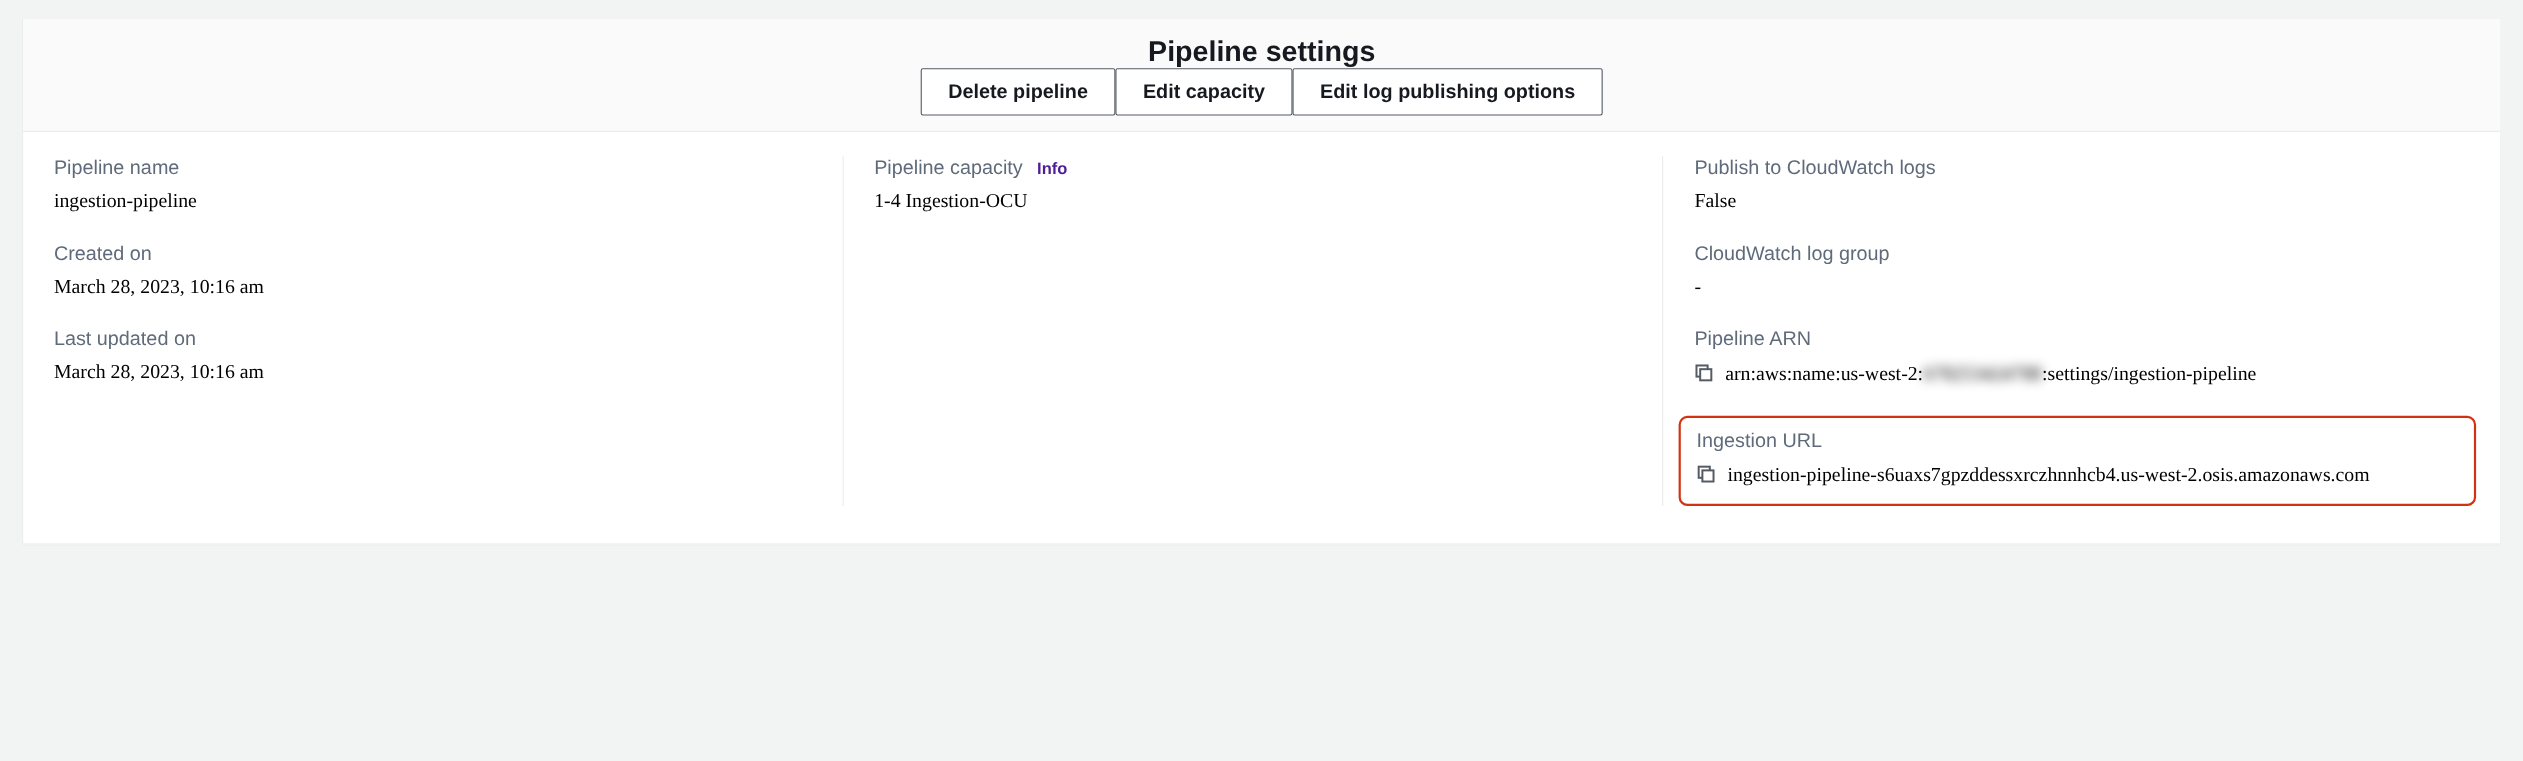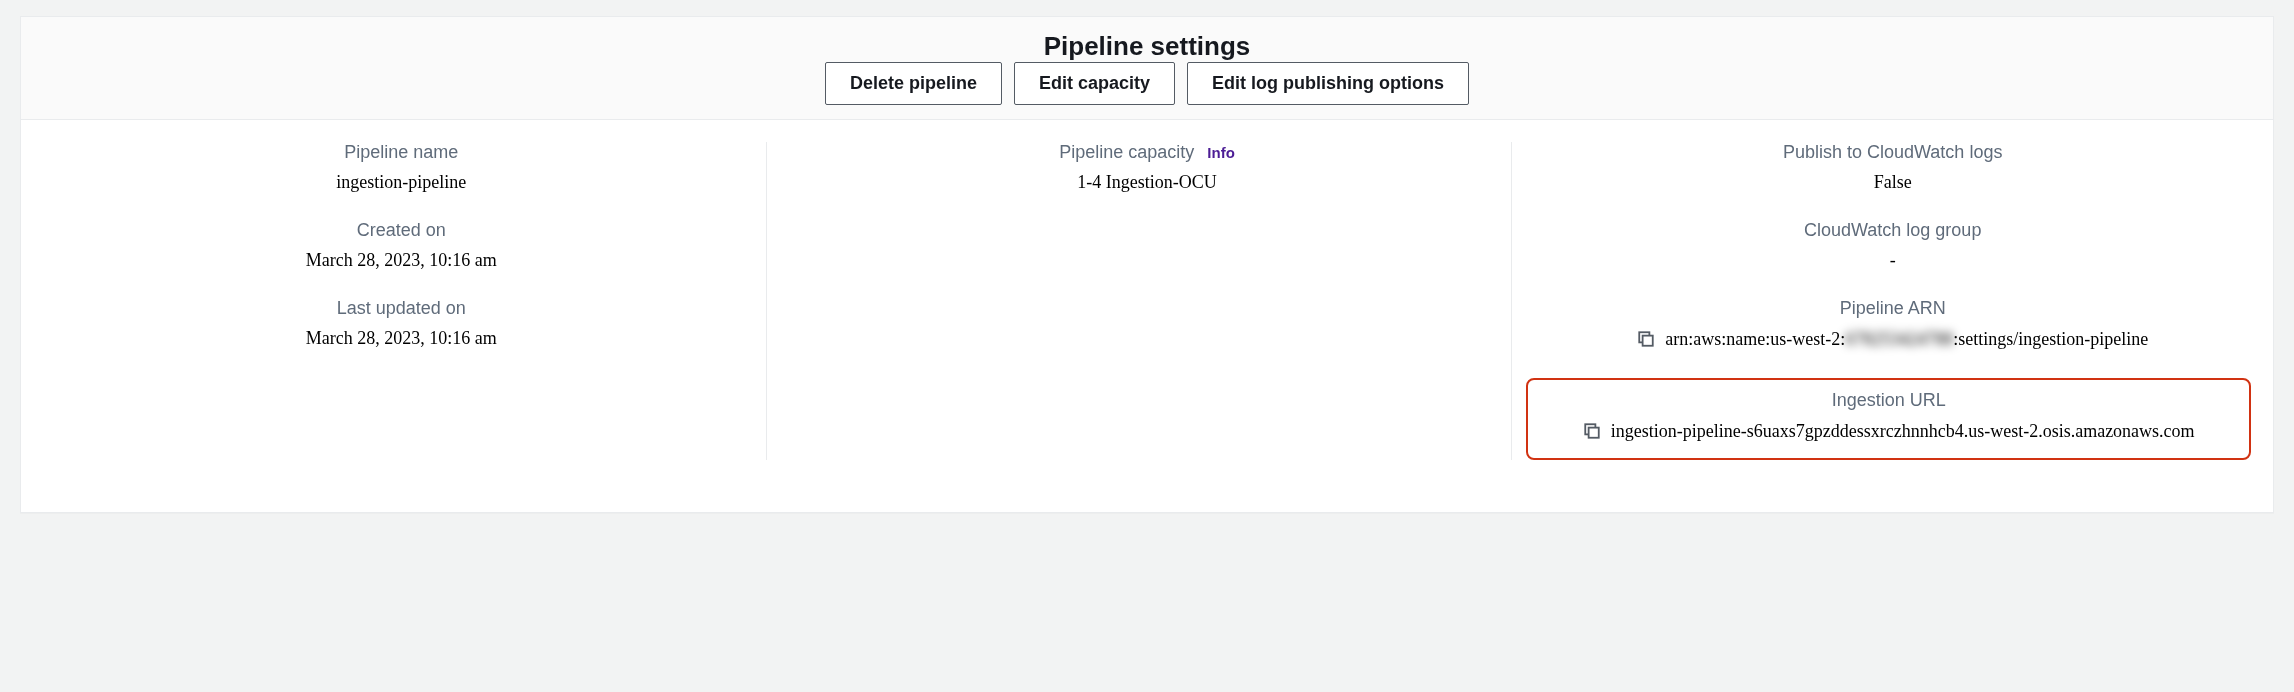--- a/index.html
+++ b/index.html
@@ -27,38 +27,36 @@
     background: #fafafa;
     flex-direction: column;
   }
   .panel-title {
     font-size: 26px;
     font-weight: 700;
     color: #16191f;
   }
   .btn-group {
     display: flex;
-    gap: 12px;
   }
   .btn {
     background: #ffffff;
     border: 1px solid #545b64;
     border-radius: 2px;
     padding: 8px 24px;
     font-size: 18px;
     font-weight: 700;
     color: #16191f;
     cursor: pointer;
     line-height: 1.4;
   }
 
   .panel-body {
     display: flex;
-    padding: 22px 28px 52px 28px;
-    text-align: center;
+    padding: 22px 28px 34px 28px;
   }
   .col {
     flex: 1 1 0;
     min-width: 0;
   }
   .col + .col {
     border-left: 1px solid #e9ebed;
     padding-left: 28px;
     margin-left: 12px;
   }

